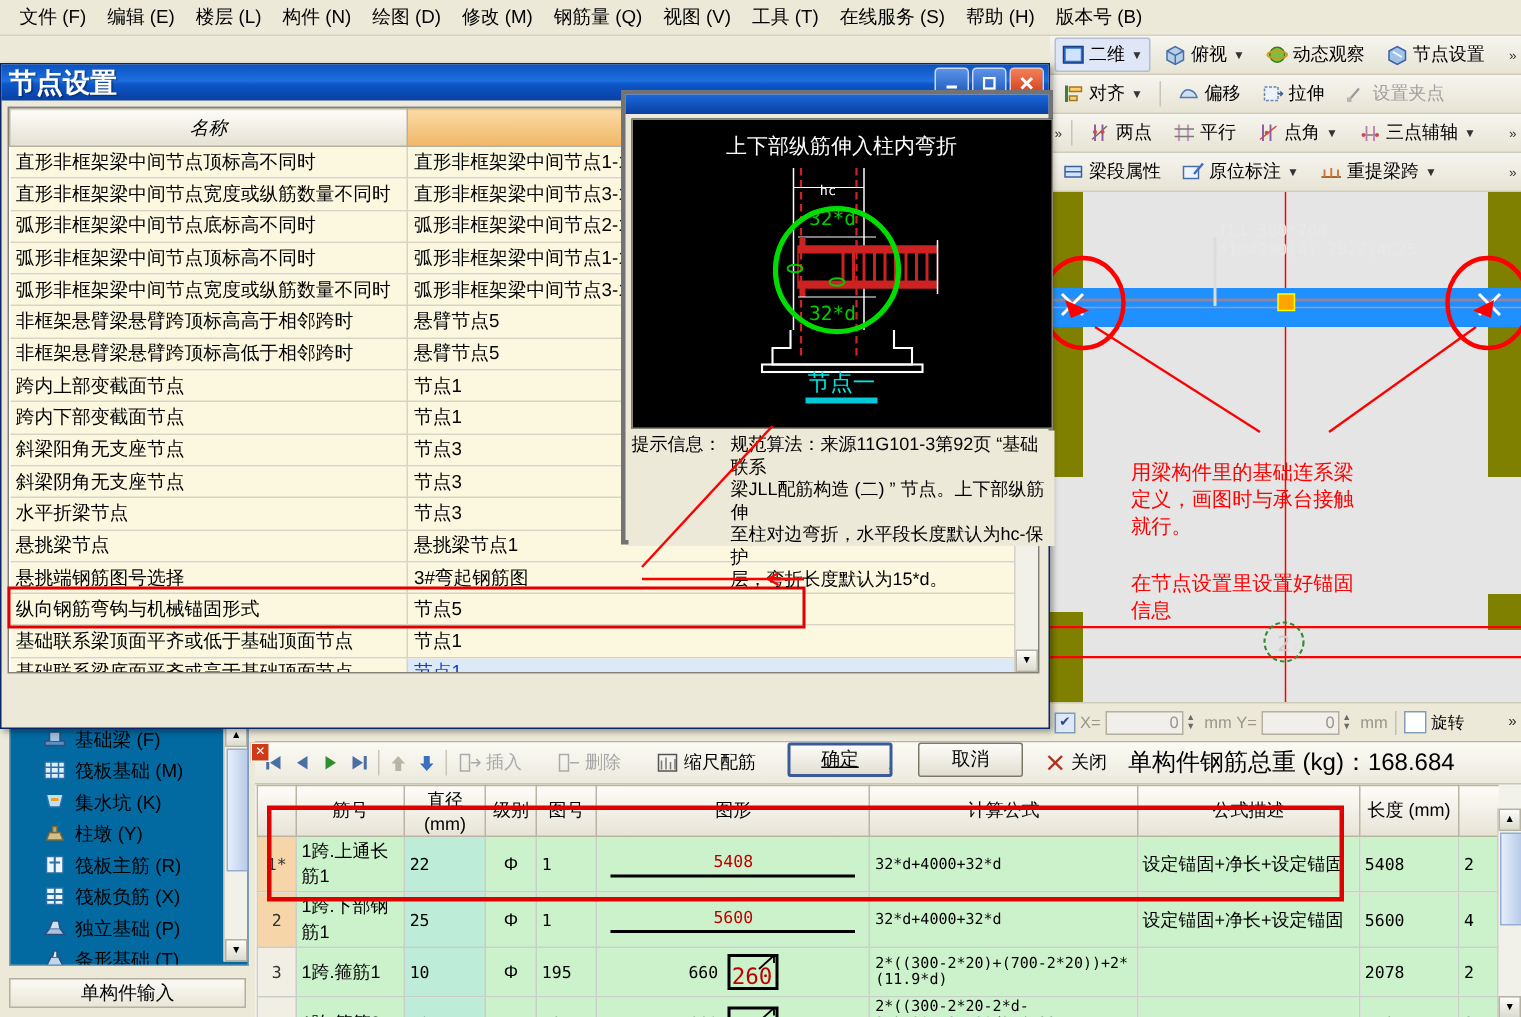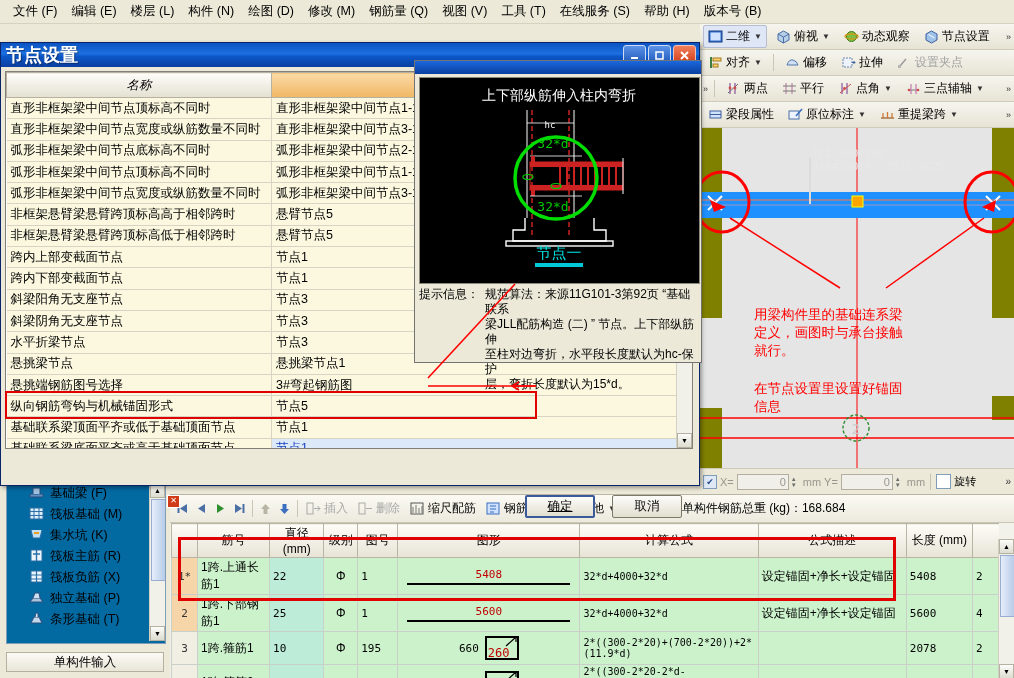--- a/index.html
+++ b/index.html
@@ -49,34 +49,34 @@
   .vsb .thumb{position:absolute;left:1px;width:13px;background:linear-gradient(90deg,#e6eefb,#b8cbe8);border:1px solid #97aed0;}
   .vsb .ar{position:absolute;left:0;width:15px;height:15px;background:linear-gradient(#fcfcfa,#dcdccf);
       border:1px solid #b6b2a2;box-sizing:border-box;display:flex;align-items:center;justify-content:center;font-size:7px;}
   
   #rebar-panel{left:170px;top:494px;width:844px;height:184px;background:#f2f1ea;border-top:1px solid #b9b5a5;}
   #rebar-toolbar{height:28px;display:flex;align-items:center;gap:2px;padding:0 4px;
      background:linear-gradient(#fbfaf4,#eceadd);border-bottom:1px solid #cbc7b7;box-sizing:border-box;}
   .rb-btn{display:flex;align-items:center;gap:3px;padding:2px 4px;font-size:12px;white-space:nowrap;}
   .rb-btn.dis{color:#a8a8a8;}
   .navbtn{width:17px;height:16px;display:flex;align-items:center;justify-content:center;font-size:10px;}
-  #total-weight{margin-left:8px;font-size:12px;white-space:nowrap;}
+  #total-weight{margin-left:8px;font-size:16px;white-space:nowrap;}
   table.grid{border-collapse:collapse;table-layout:fixed;width:830px;font-size:11.5px;}
   table.grid th{background:linear-gradient(#fdfcf7,#e7e4d6);border:1px solid #b9b5a5;height:20px;font-weight:normal;font-size:12px;}
   table.grid td{border:1px solid #c9cfc9;background:#ccf2cc;height:30px;padding:1px 3px;vertical-align:middle;
      font-family:"DejaVu Sans Mono","Liberation Mono",monospace;font-size:11px;overflow:hidden;}
   table.grid td.cn{font-family:"Liberation Sans","DejaVu Sans",sans-serif;font-size:12px;}
   table.grid td.idx{background:#f1efe4;text-align:center;color:#333;}
   table.grid td.idx.hl{background:#f6d6a8;}
   table.grid td.dia{background:#bdecd8;}
   table.grid td.ctr{text-align:center;}
   .shape-num{color:#c00000;text-align:center;font-size:11px;}
   .shape-line{height:0;border-top:2px solid #000;margin:2px 6px 0 6px;}
   .stirrup{display:inline-block;width:30px;height:20px;border:2px solid #000;position:relative;vertical-align:middle;}
-  .stirrup .n{position:absolute;left:1px;bottom:-2px;color:#c00000;font-size:12px;}
+  .stirrup .n{position:absolute;left:1px;bottom:-2px;color:#c00000;font-size:15px;}
   .stirrup .hk{position:absolute;right:-1px;top:-3px;width:13px;height:13px;}
   
   #dlg{left:0px;top:42px;width:700px;height:444px;background:#ece9d8;border:1px solid #0a246a;box-shadow:2px 2px 4px rgba(0,0,0,.35);box-sizing:border-box;}
   #dlg-title{height:24px;background:linear-gradient(180deg,#0a53c1 0%,#1e6fe0 45%,#0c57c9 55%,#0a3fa0 100%);
      display:flex;align-items:center;padding-left:5px;box-sizing:border-box;}
   #dlg-title .t{color:#fff;font-weight:bold;font-size:18px;text-shadow:1px 1px 1px rgba(0,0,0,.4);}
   #dlg-btns{margin-left:auto;display:flex;gap:2px;padding-right:3px;}
   .wbtn{width:21px;height:18px;border:1px solid #cfd9ef;border-radius:3px;
      display:flex;align-items:center;justify-content:center;font-size:11px;color:#fff;
      background:linear-gradient(#5c93e8,#1a56b8);}
@@ -89,21 +89,21 @@
   table.nodes td{height:20.3px;border-bottom:1px solid #d8d4c4;border-right:1px solid #d8d4c4;
      background:#fbf8df;padding:0 4px;white-space:nowrap;overflow:hidden;}
   table.nodes tr.sel td.name{background:#fbf8df;}
   table.nodes tr.sel td.val{background:#dce9f8;color:#1a3fbf;border:1px dotted #444;}
   #okbtn,#cancelbtn{position:absolute;top:452px;width:70px;height:23px;
      background:linear-gradient(#fcfcfa,#e2dfd0);border:1px solid #7b7968;border-radius:2px;
      display:flex;align-items:center;justify-content:center;font-size:12.5px;box-sizing:border-box;}
   #okbtn{left:524px;border:2px solid #3a5a9a;text-decoration:underline;}
   #cancelbtn{left:611px;}
   
-  #preview{left:414px;top:60px;width:288px;height:303px;background:#ece9d8;border:1px solid #737373;box-sizing:border-box;}
+  #preview{left:414px;top:60px;width:288px;height:303px;background:#ece9d8;border:3px solid #737373;box-sizing:border-box;}
   #preview-bar{height:13px;background:linear-gradient(180deg,#1b68dd,#0a3fa0);}
   #preview-canvas{position:absolute;left:4px;top:16px;width:279px;height:205px;background:#000;border:1px solid #8a8878;overflow:hidden;}
   #hint{position:absolute;left:2px;top:224px;width:284px;height:77px;background:#ece9d8;font-size:12px;line-height:15px;padding:2px 2px 0 2px;box-sizing:border-box;}
   #hint .lbl{float:left;width:66px;}
   
   #dlg-sb{position:absolute;right:1px;top:1px;width:15px;height:376px;background:#f1f0e9;}
   svg{display:block;}
   .red-box{position:absolute;border:2px solid #e00000;pointer-events:none;}
 </style>
 </head>
@@ -394,20 +394,29 @@
           <span>筏板基础 (M)</span>
         </div>
         <div class="tree-row">
           <span class="tree-ic">
             <svg width="15" height="15" viewBox="0 0 15 15">
               <path d="M2 3 L4 11 L11 11 L13 3" fill="#bfe0f5" stroke="#2a6fa5"></path>
               <path d="M5 6 L10 6" stroke="#f0a020" stroke-width="2"></path>
             </svg>
           </span>
           <span>集水坑 (K)</span>
+        </div>
+        <div class="tree-row">
+          <span class="tree-ic">
+            <svg width="15" height="15" viewBox="0 0 15 15">
+              <path d="M2 12 L13 12 L11 7 L4 7 Z" fill="#d0c090" stroke="#7a6a3a"></path>
+              <rect x="6" y="3" width="3" height="4" fill="#b8a878" stroke="#7a6a3a"></rect>
+            </svg>
+          </span>
+          <span>柱墩 (Y)</span>
         </div>
         <div class="tree-row">
           <span class="tree-ic">
             <svg width="15" height="15" viewBox="0 0 15 15">
               <rect x="2" y="2" width="11" height="11" fill="#eef6fd" stroke="#2a6fa5"></rect>
               <path d="M7.5 2 L7.5 13 M4 6 L11 6" stroke="#2a6fa5" stroke-width="1.4"></path>
             </svg>
           </span>
           <span>筏板主筋 (R)</span>
         </div>
@@ -480,21 +489,21 @@
       <svg width="11" height="12">
           <path d="M5.5 1 L10 6 L7.5 6 L7.5 11 L3.5 11 L3.5 6 L1 6 Z" fill="#b9b5a5"></path>
         </svg>
     </span>
     <span class="navbtn">
       <svg width="11" height="12">
           <path d="M5.5 11 L10 6 L7.5 6 L7.5 1 L3.5 1 L3.5 6 L1 6 Z" fill="#3c6fbf"></path>
         </svg>
     </span>
     <span class="tb-sep"></span>
-    <div id="rebar-tb-btns" style="display:flex;align-items:center;gap:2px;">
+    <div id="rebar-tb-btns" style="display:flex;align-items:center;gap:16px;">
         <div class="rb-btn dis">
           <span class="ic">
             <svg width="15" height="15" viewBox="0 0 15 15">
               <rect x="1" y="2" width="6" height="11" fill="none" stroke="#aaa"></rect>
               <path d="M8 7.5 L14 7.5 M11.5 5 L14 7.5 L11.5 10" stroke="#aaa" fill="none"></path>
             </svg>
           </span>
           <span>插入</span>
         </div>
         <div class="rb-btn dis">

